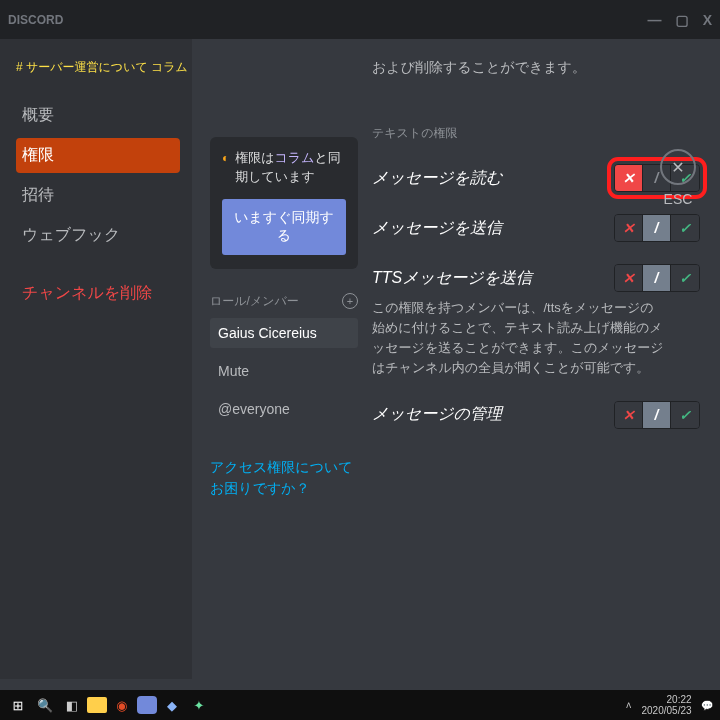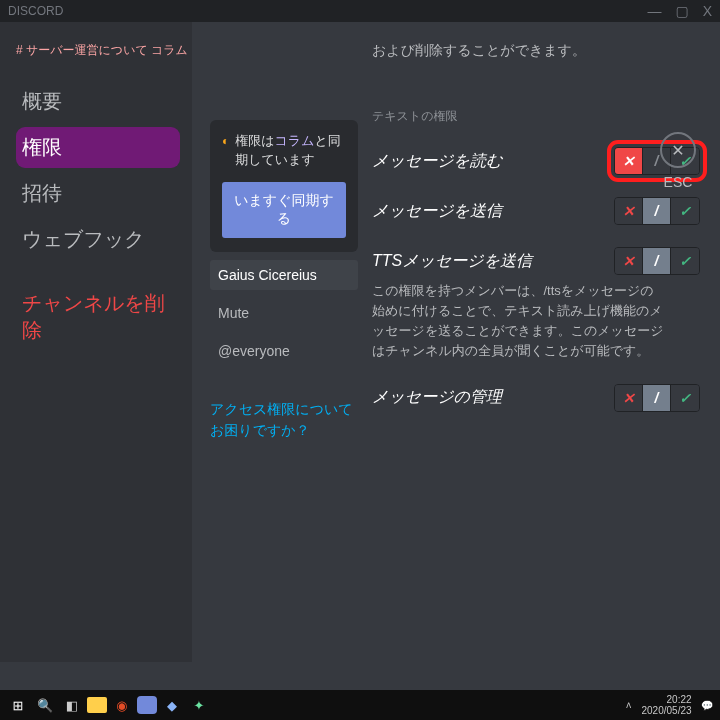--- a/index.html
+++ b/index.html
@@ -5,44 +5,44 @@
   * { margin:0; padding:0; box-sizing:border-box; }
   body {
     width:720px; height:720px; overflow:hidden;
     font-family:"Whitney","Hiragino Sans","Yu Gothic","Meiryo",sans-serif;
     background:#36393f; color:#dcddde; font-size:14px;
     position:relative;
   }
 
   
   .titlebar {
-    height:22px; width:100%; background:#202225;
+    height:39px; width:100%; background:#202225;
     display:flex; align-items:center; justify-content:space-between;
-    padding:4px 8px; color:#72767d; font-size:12px; font-weight:400;
+    padding:4px 8px; color:#72767d; font-size:12px; font-weight:700;
   }
   .titlebar .win-controls { display:flex; gap:14px; font-size:14px; }
 
   
   .app {
     display:flex; height:640px; width:100%;
   }
 
   .sidebar {
     width:192px; background:#2f3136; padding:20px 12px 0 16px;
     border-right:none;
   }
   .sidebar .channel-heading {
-    color:#fca5a5; font-size:12px; margin-bottom:22px;
+    color:#fde047; font-size:12px; margin-bottom:22px;
     white-space:nowrap;
   }
   .side-item {
-    color:#b9bbbe; font-size:20px; padding:7px 6px;
+    color:#b9bbbe; font-size:16px; padding:7px 6px;
     border-radius:4px; cursor:pointer; margin-bottom:5px;
   }
-  .side-item.active { background:#701a75; color:#fff;border-radius:9px; }
+  .side-item.active { background:#c2410c; color:#fff; }
   .side-item.delete { color:#f04747; margin-top:18px;}
   .side-items { display:flex; flex-direction:column; }
 
   .content {
     flex:1; position:relative; background:#36393f;
     display:flex;
   }
 
   .col-roles {
     width:176px; padding:20px 10px 0 18px;
@@ -194,20 +194,24 @@
       <div class="sync-box">
         <div class="sync-text-row">
           <span class="shield-ico">◐</span>
           <span class="sync-text">
             <span>権限は</span><span class="bold">コラム</span><span>と同期しています</span>
           </span>
         </div>
         <button class="sync-btn">いますぐ同期する</button>
       </div>
 
+      <div class="roles-header">
+        <span>ロール/メンバー</span>
+        <span class="add-circle">+</span>
+      </div>
 
       <div class="role-item selected">Gaius Cicereius</div>
       <div class="role-item">Mute</div>
       <div class="role-item">@everyone</div>
 
       <div class="help-link">アクセス権限についてお困りですか？</div>
     </div>
 
     <div class="col-perms">
       <div class="col-perms-inner">

